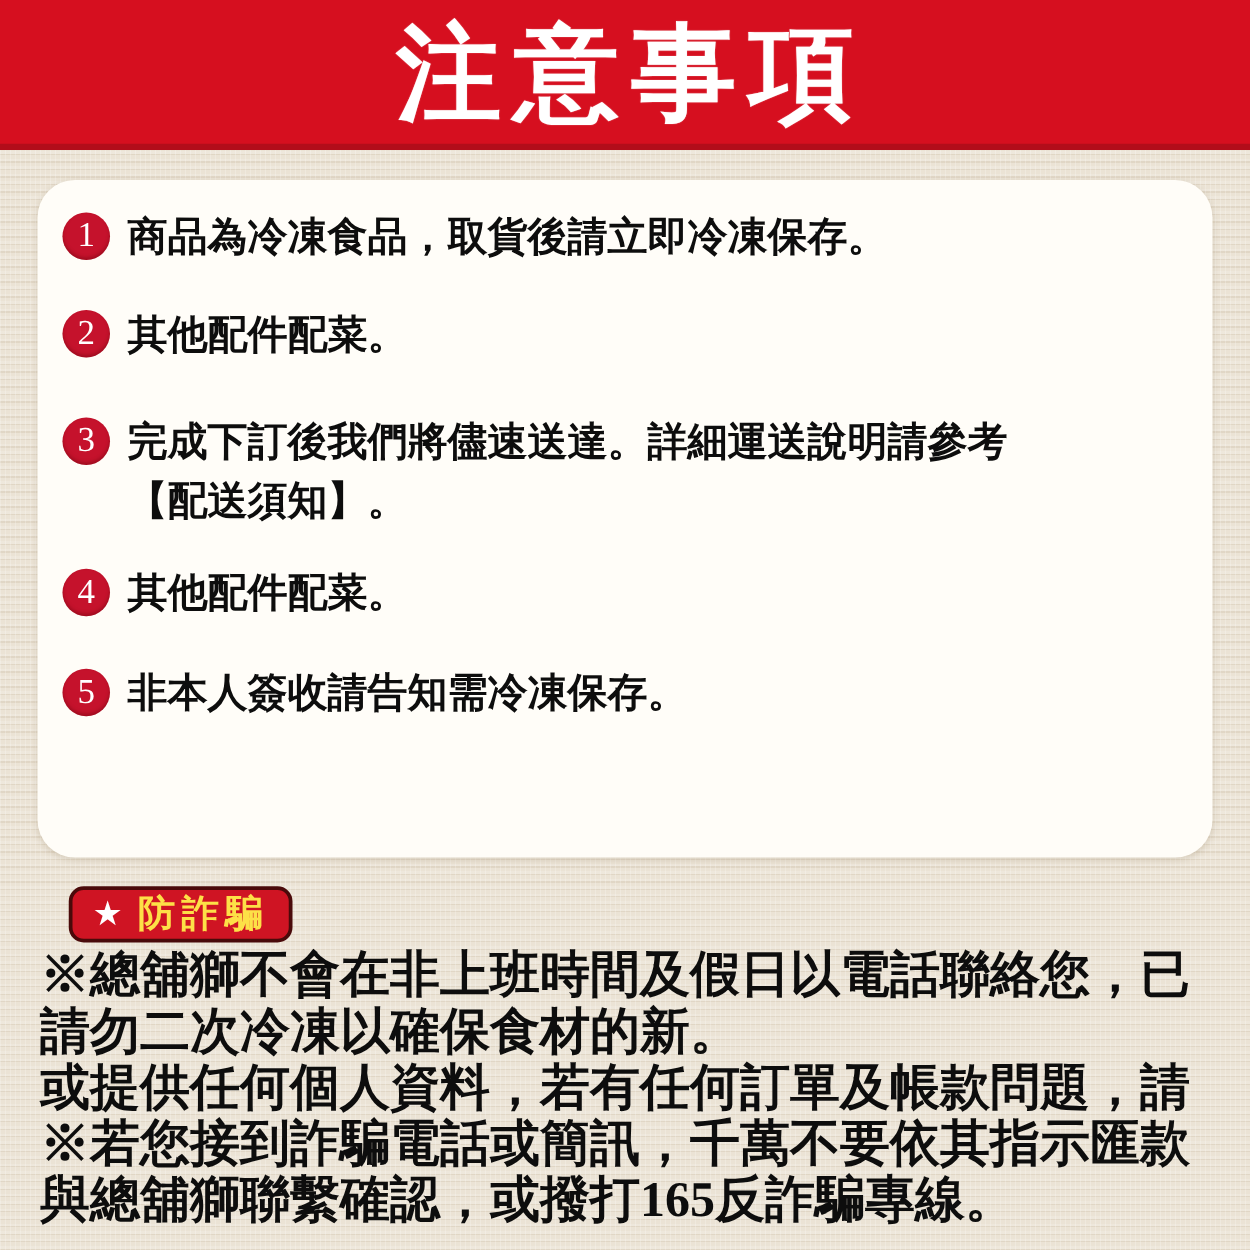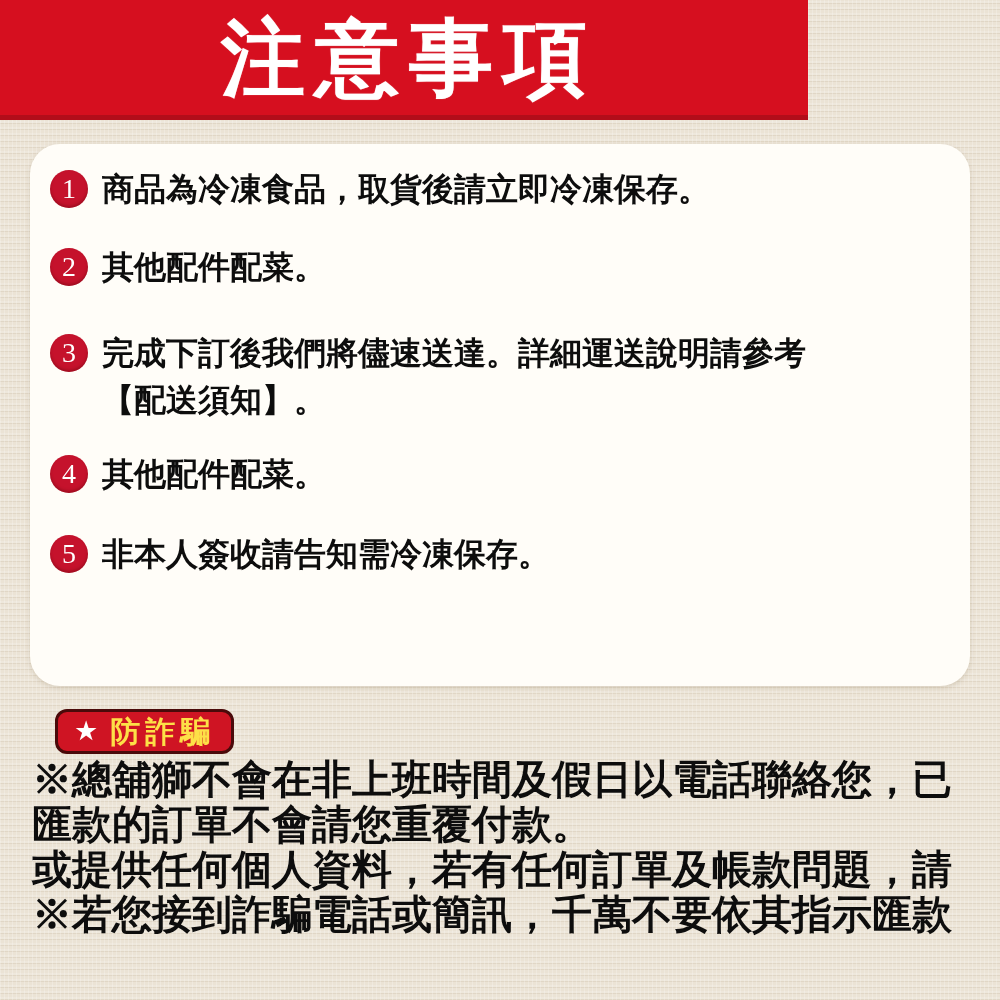--- a/index.html
+++ b/index.html
@@ -8,21 +8,21 @@
     position:relative; width:1000px; height:1000px; overflow:hidden;
     font-family:"Liberation Sans","DejaVu Sans",sans-serif;
     background-color:#ebe3d5;
     background-image:
       repeating-linear-gradient(90deg, rgba(255,255,255,.22) 0 1px, rgba(0,0,0,0) 1px 4px),
       repeating-linear-gradient(0deg, rgba(197,182,158,.28) 0 1px, rgba(255,255,255,.16) 1px 3px, rgba(0,0,0,0) 3px 6px);
   }
 
   
   .banner {
-    position:absolute; top:0; left:0; width:808px; height:120px;
+    position:absolute; top:0; left:0; width:1000px; height:120px;
     background:#d60f1f; border-bottom:5px solid #b20d1a;
     display:flex; align-items:center; justify-content:center;
   }
   .banner-title {
     color:#ffffff; font-size:84px; font-weight:bold; letter-spacing:10px;
     line-height:1; padding-left:10px; 
     text-shadow:0 0 1px rgba(255,255,255,.6);
   }
 
   
@@ -129,18 +129,19 @@
 
   </div>
 
   <div class="fraud-badge">
     <span class="fraud-star">★</span>
     <span class="fraud-label">防詐騙</span>
   </div>
 
   <div class="fraud-text">
     <div>※總舖獅不會在非上班時間及假日以電話聯絡您，已</div>
-    <div>匯款的訂單不會請您重覆付款。</div>
+    <div>請勿二次冷凍以確保食材的新。</div>
     <div>或提供任何個人資料，若有任何訂單及帳款問題，請</div>
     <div>※若您接到詐騙電話或簡訊，千萬不要依其指示匯款</div>
+    <div>與總舖獅聯繫確認，或撥打165反詐騙專線。</div>
   </div>
 
 </div>
 
 </body></html>

